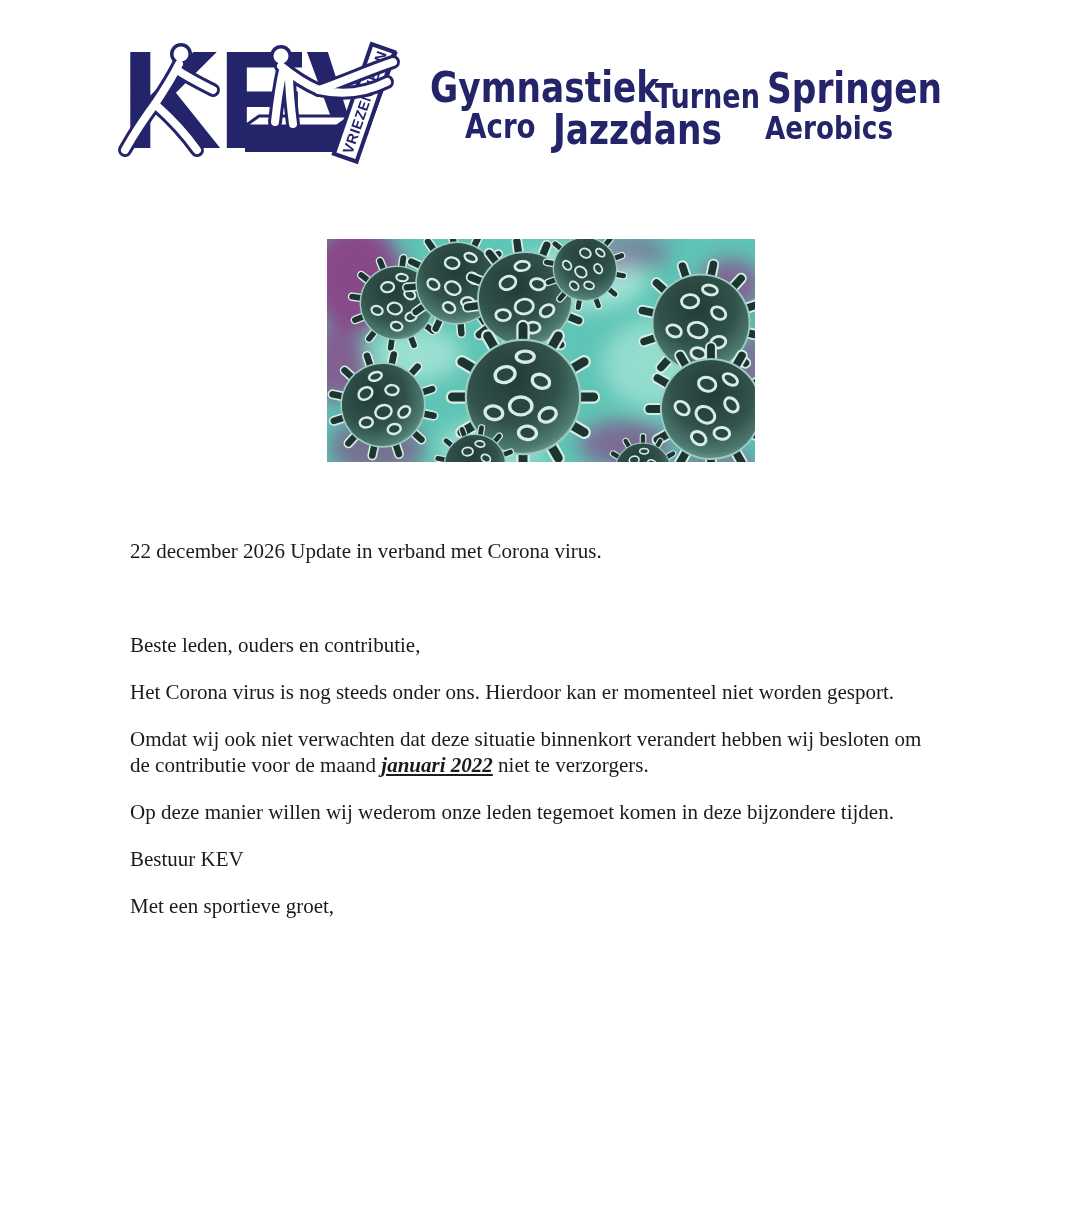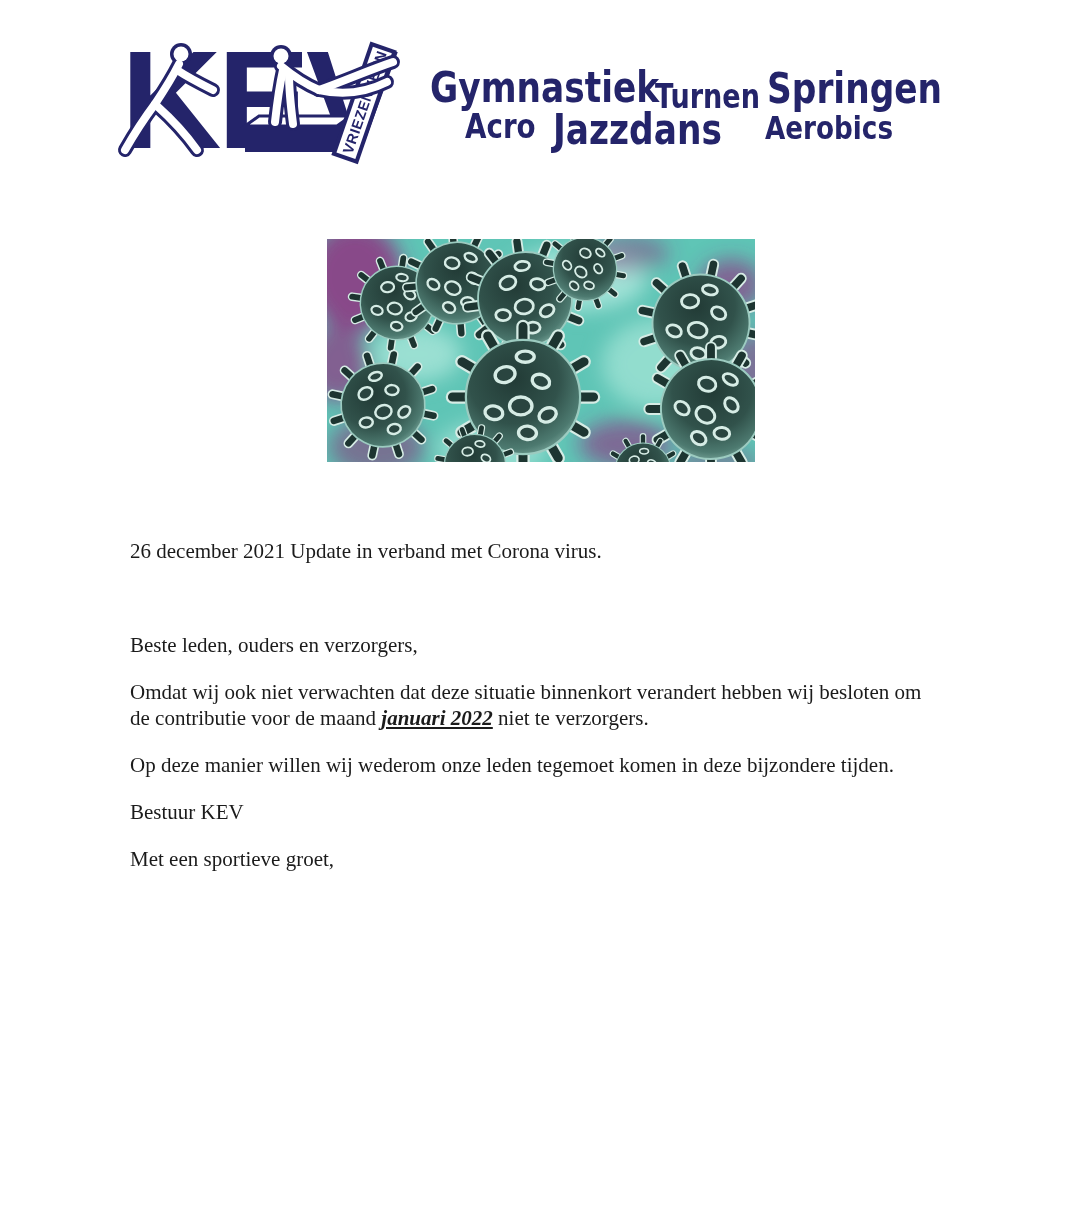--- a/index.html
+++ b/index.html
@@ -201,22 +201,23 @@
       <use href="#virion" transform="translate(374,84)  scale(0.95) rotate(12)"></use>
       <use href="#virion" transform="translate(196,158) scale(1.12) rotate(0)"></use>
       <use href="#virion" transform="translate(56,166)  scale(0.82) rotate(-18)"></use>
       <use href="#virion" transform="translate(384,170) scale(0.98) rotate(30)"></use>
       <use href="#virion" transform="translate(148,226) scale(0.60) rotate(10)"></use>
       <use href="#virion" transform="translate(316,232) scale(0.55) rotate(0)"></use>
     </svg>
   </div>
 
   <div class="letter">
-    <p>26 december 2021 Update in verband met Corona virus.</p>
+    <p>22 december 2026 Update in verband met Corona virus.</p>
     <p class="blank"></p>
-    <p>Beste leden, ouders en verzorgers,</p>
+    <p>Beste leden, ouders en contributie,</p>
+    <p>Het Corona virus is nog steeds onder ons. Hierdoor kan er momenteel niet worden gesport.</p>
     <p><span>Omdat wij ook niet verwachten dat deze situatie binnenkort verandert hebben wij besloten om de </span><span class="b">contributie voor de maand </span><span class="biu">januari 2022</span><span class="b"> niet te verzorgers</span><span>.</span></p>
     <p>Op deze manier willen wij wederom onze leden tegemoet komen in deze bijzondere tijden.</p>
     <p>Bestuur KEV</p>
     <p>Met een sportieve groet,</p>
   </div>
 
 </div>
 
 </body></html>

